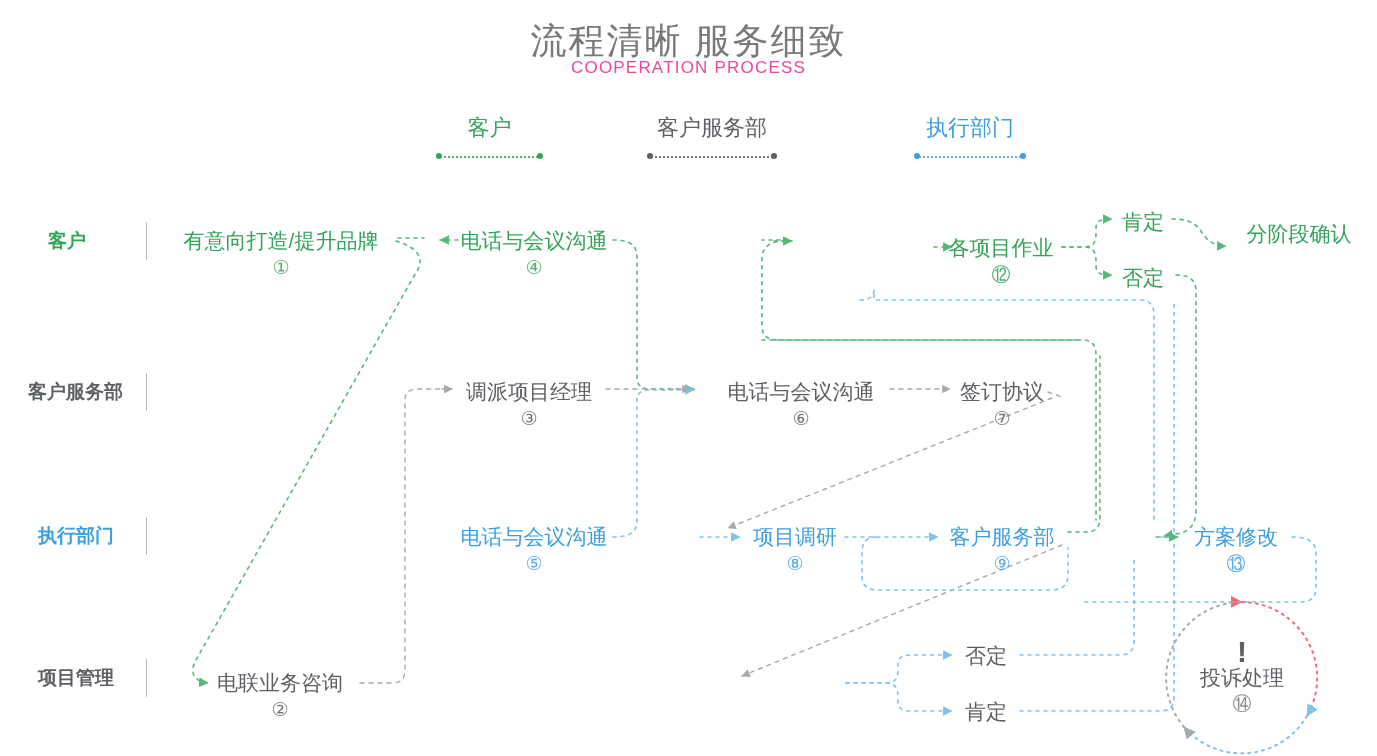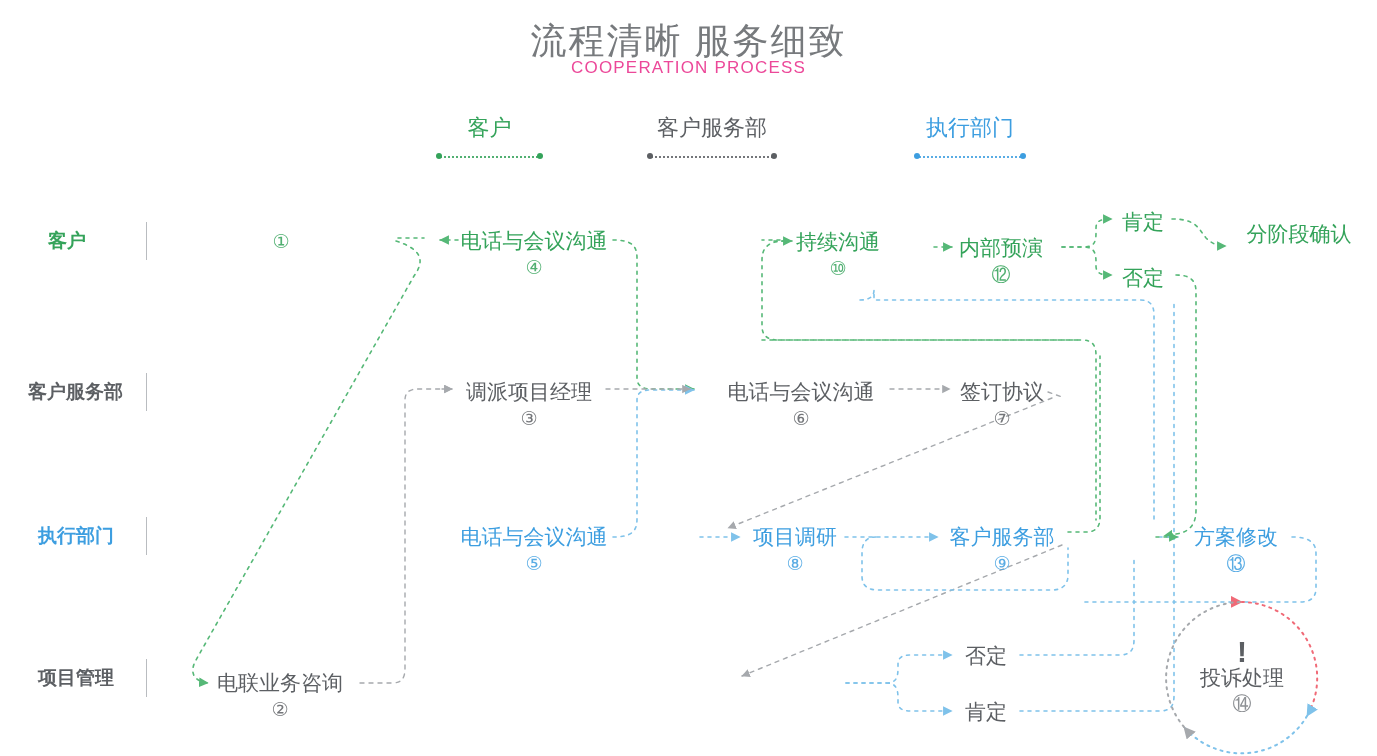--- a/index.html
+++ b/index.html
@@ -178,35 +178,32 @@
       <path d="M458,240 L440,240" stroke="#56b877" stroke-width="1.6" stroke-dasharray="3,5" marker-end="url(#ag)"></path>
       <path d="M774,241 L792,241" stroke="#56b877" stroke-width="1.6" stroke-dasharray="3,5" marker-end="url(#ag)"></path>
       <path d="M934,247 L952,247" stroke="#56b877" stroke-width="1.6" stroke-dasharray="3,5" marker-end="url(#ag)"></path>
       <path d="M442,389 L452,389" stroke="#a6a9ad" stroke-width="1.4" stroke-dasharray="4,5" marker-end="url(#aa)"></path>
       <path d="M700,537 L740,537" stroke="#7fc2ea" stroke-width="1.6" stroke-dasharray="3,5" marker-end="url(#ab)"></path>
       <path d="M1156,537 L1178,537" stroke="#56b877" stroke-width="1.6" stroke-dasharray="3,5" marker-end="url(#ag)"></path>
     </g>
   </svg>
 
   <div class="node green" style="left:281px;top:228px;">
+    <div class="lbl">有意向打造/提升品牌</div>
     <div class="num">①</div>
   </div>
 
   <div class="node green" style="left:534px;top:228px;">
     <div class="lbl">电话与会议沟通</div>
     <div class="num">④</div>
   </div>
 
-  <div class="node green" style="left:838px;top:229px;">
-    <div class="lbl">持续沟通</div>
-    <div class="num">⑩</div>
-  </div>
 
   <div class="node green" style="left:1001px;top:235px;">
-    <div class="lbl">内部预演</div>
+    <div class="lbl">各项目作业</div>
     <div class="num">⑫</div>
   </div>
 
   <div class="node green plain" style="left:1143px;top:209px;">
     <div class="lbl">肯定</div>
   </div>
 
   <div class="node green plain" style="left:1143px;top:265px;">
     <div class="lbl">否定</div>
   </div>

